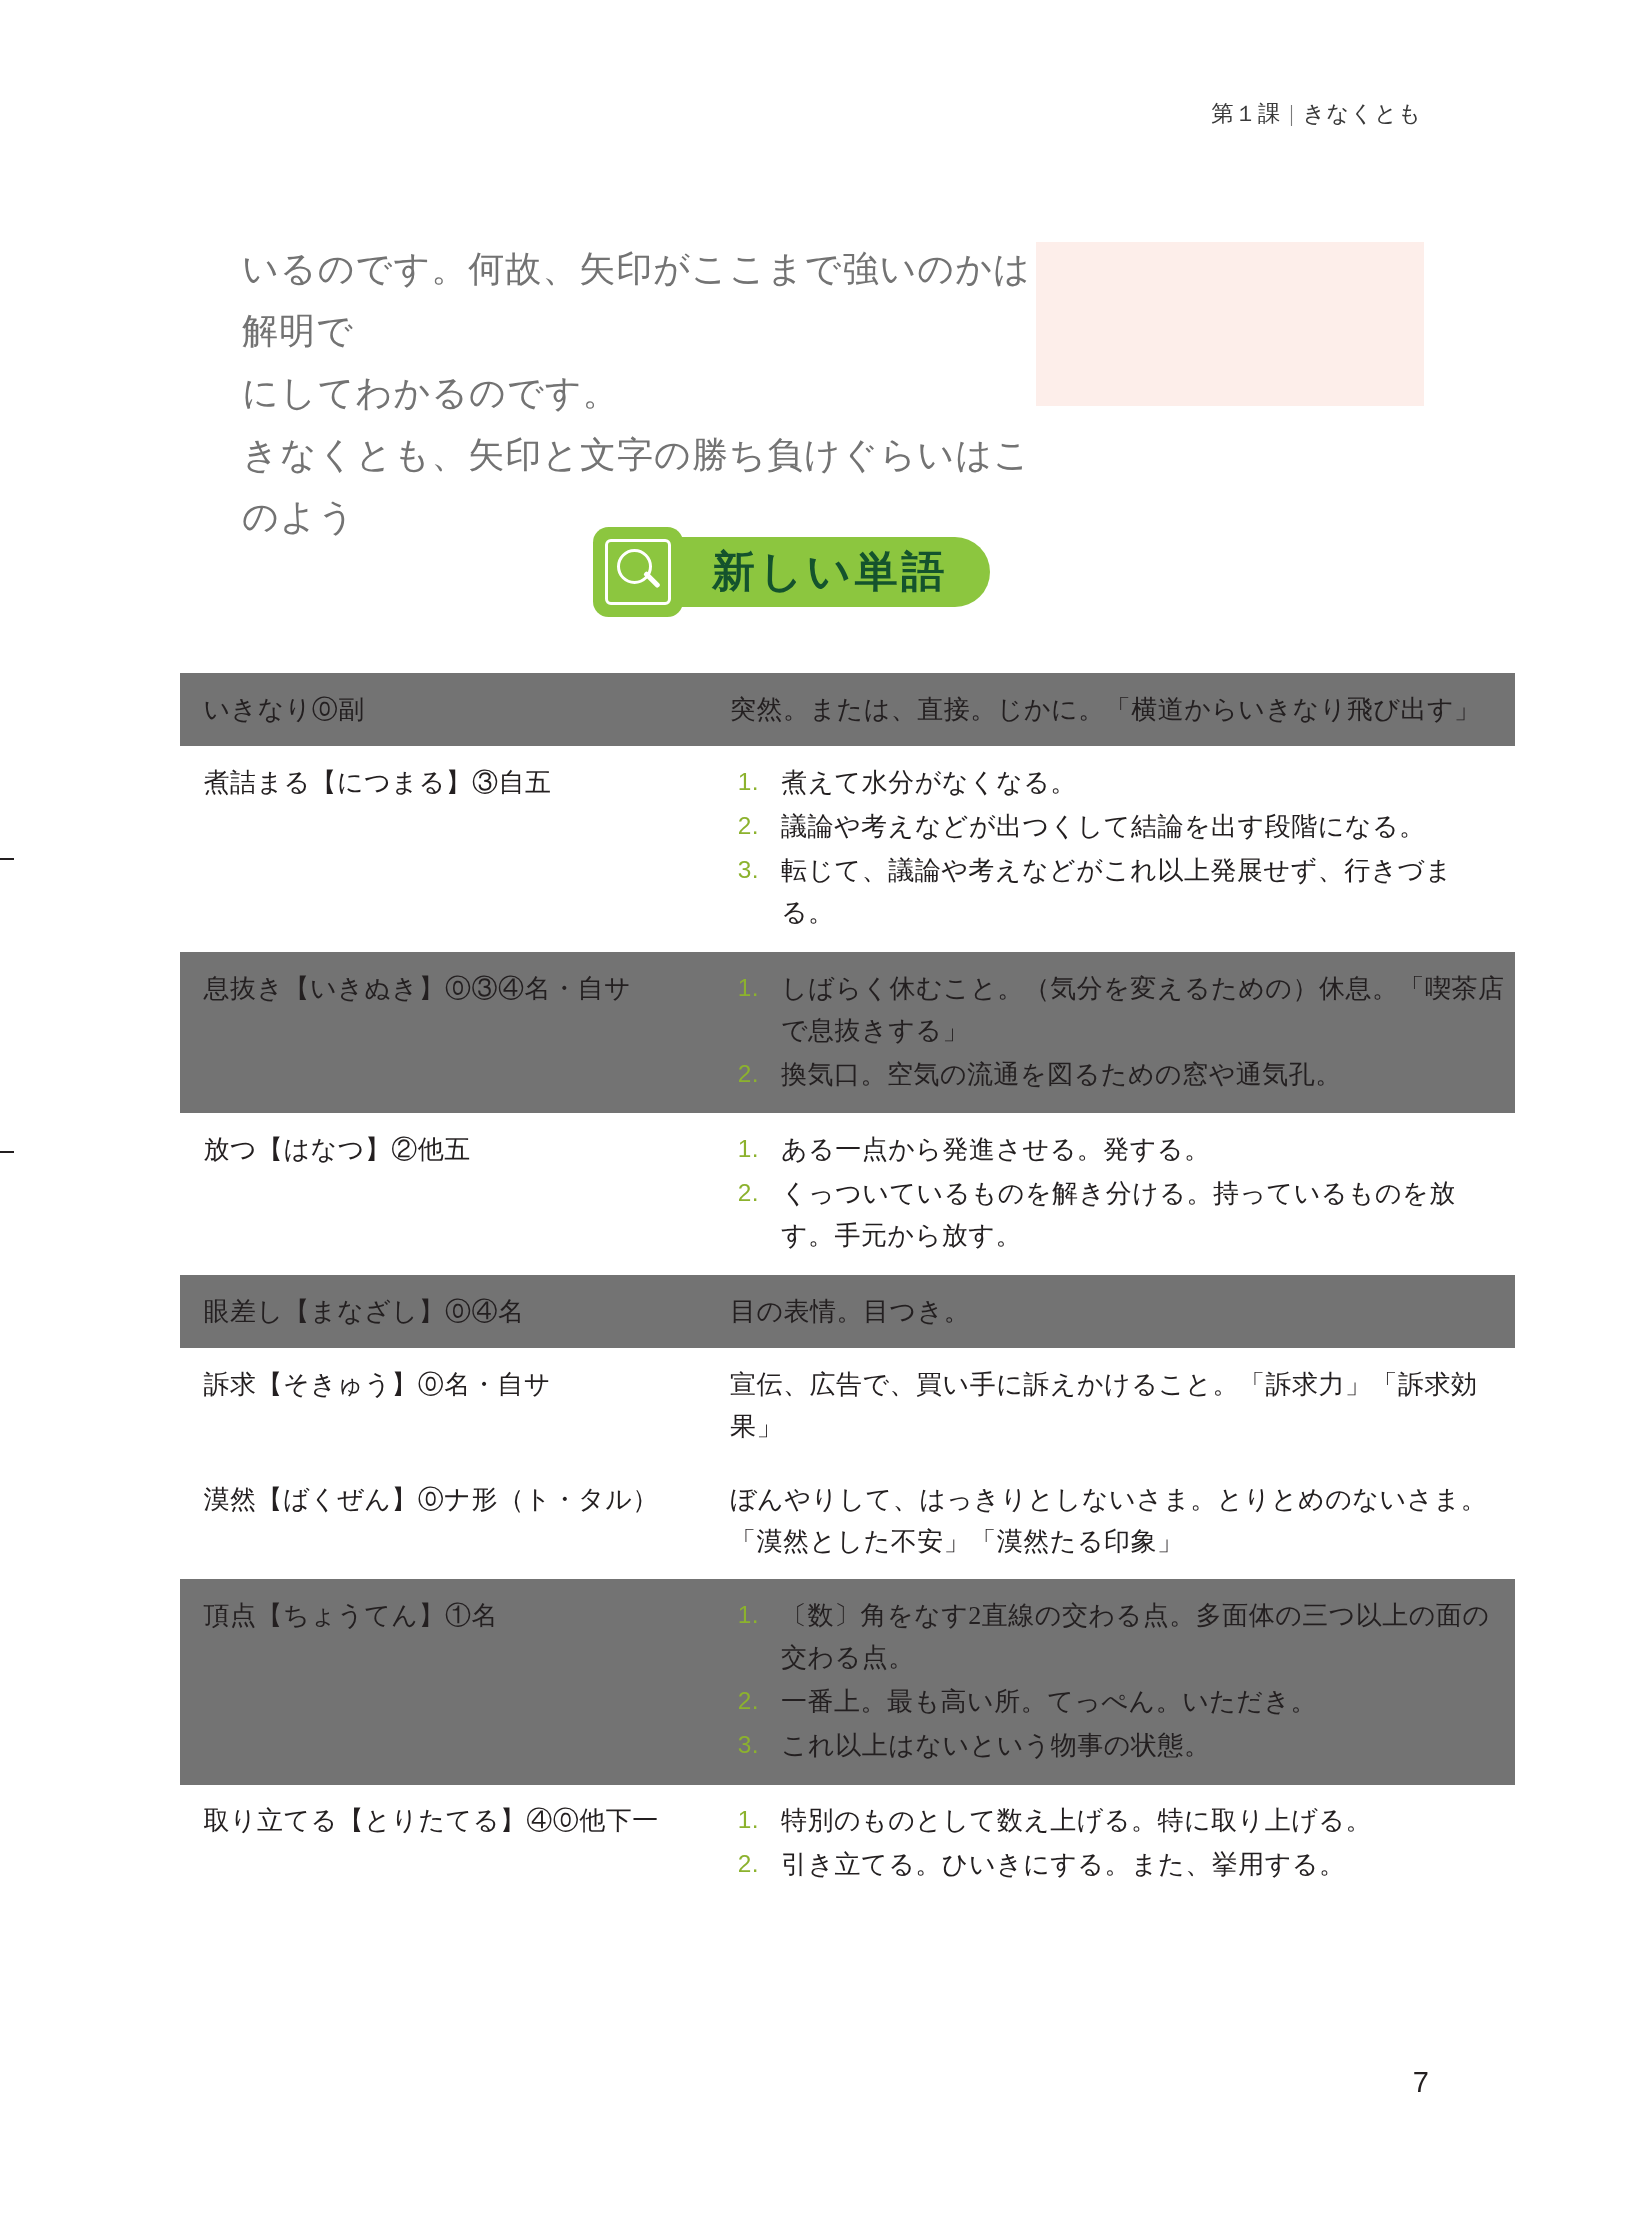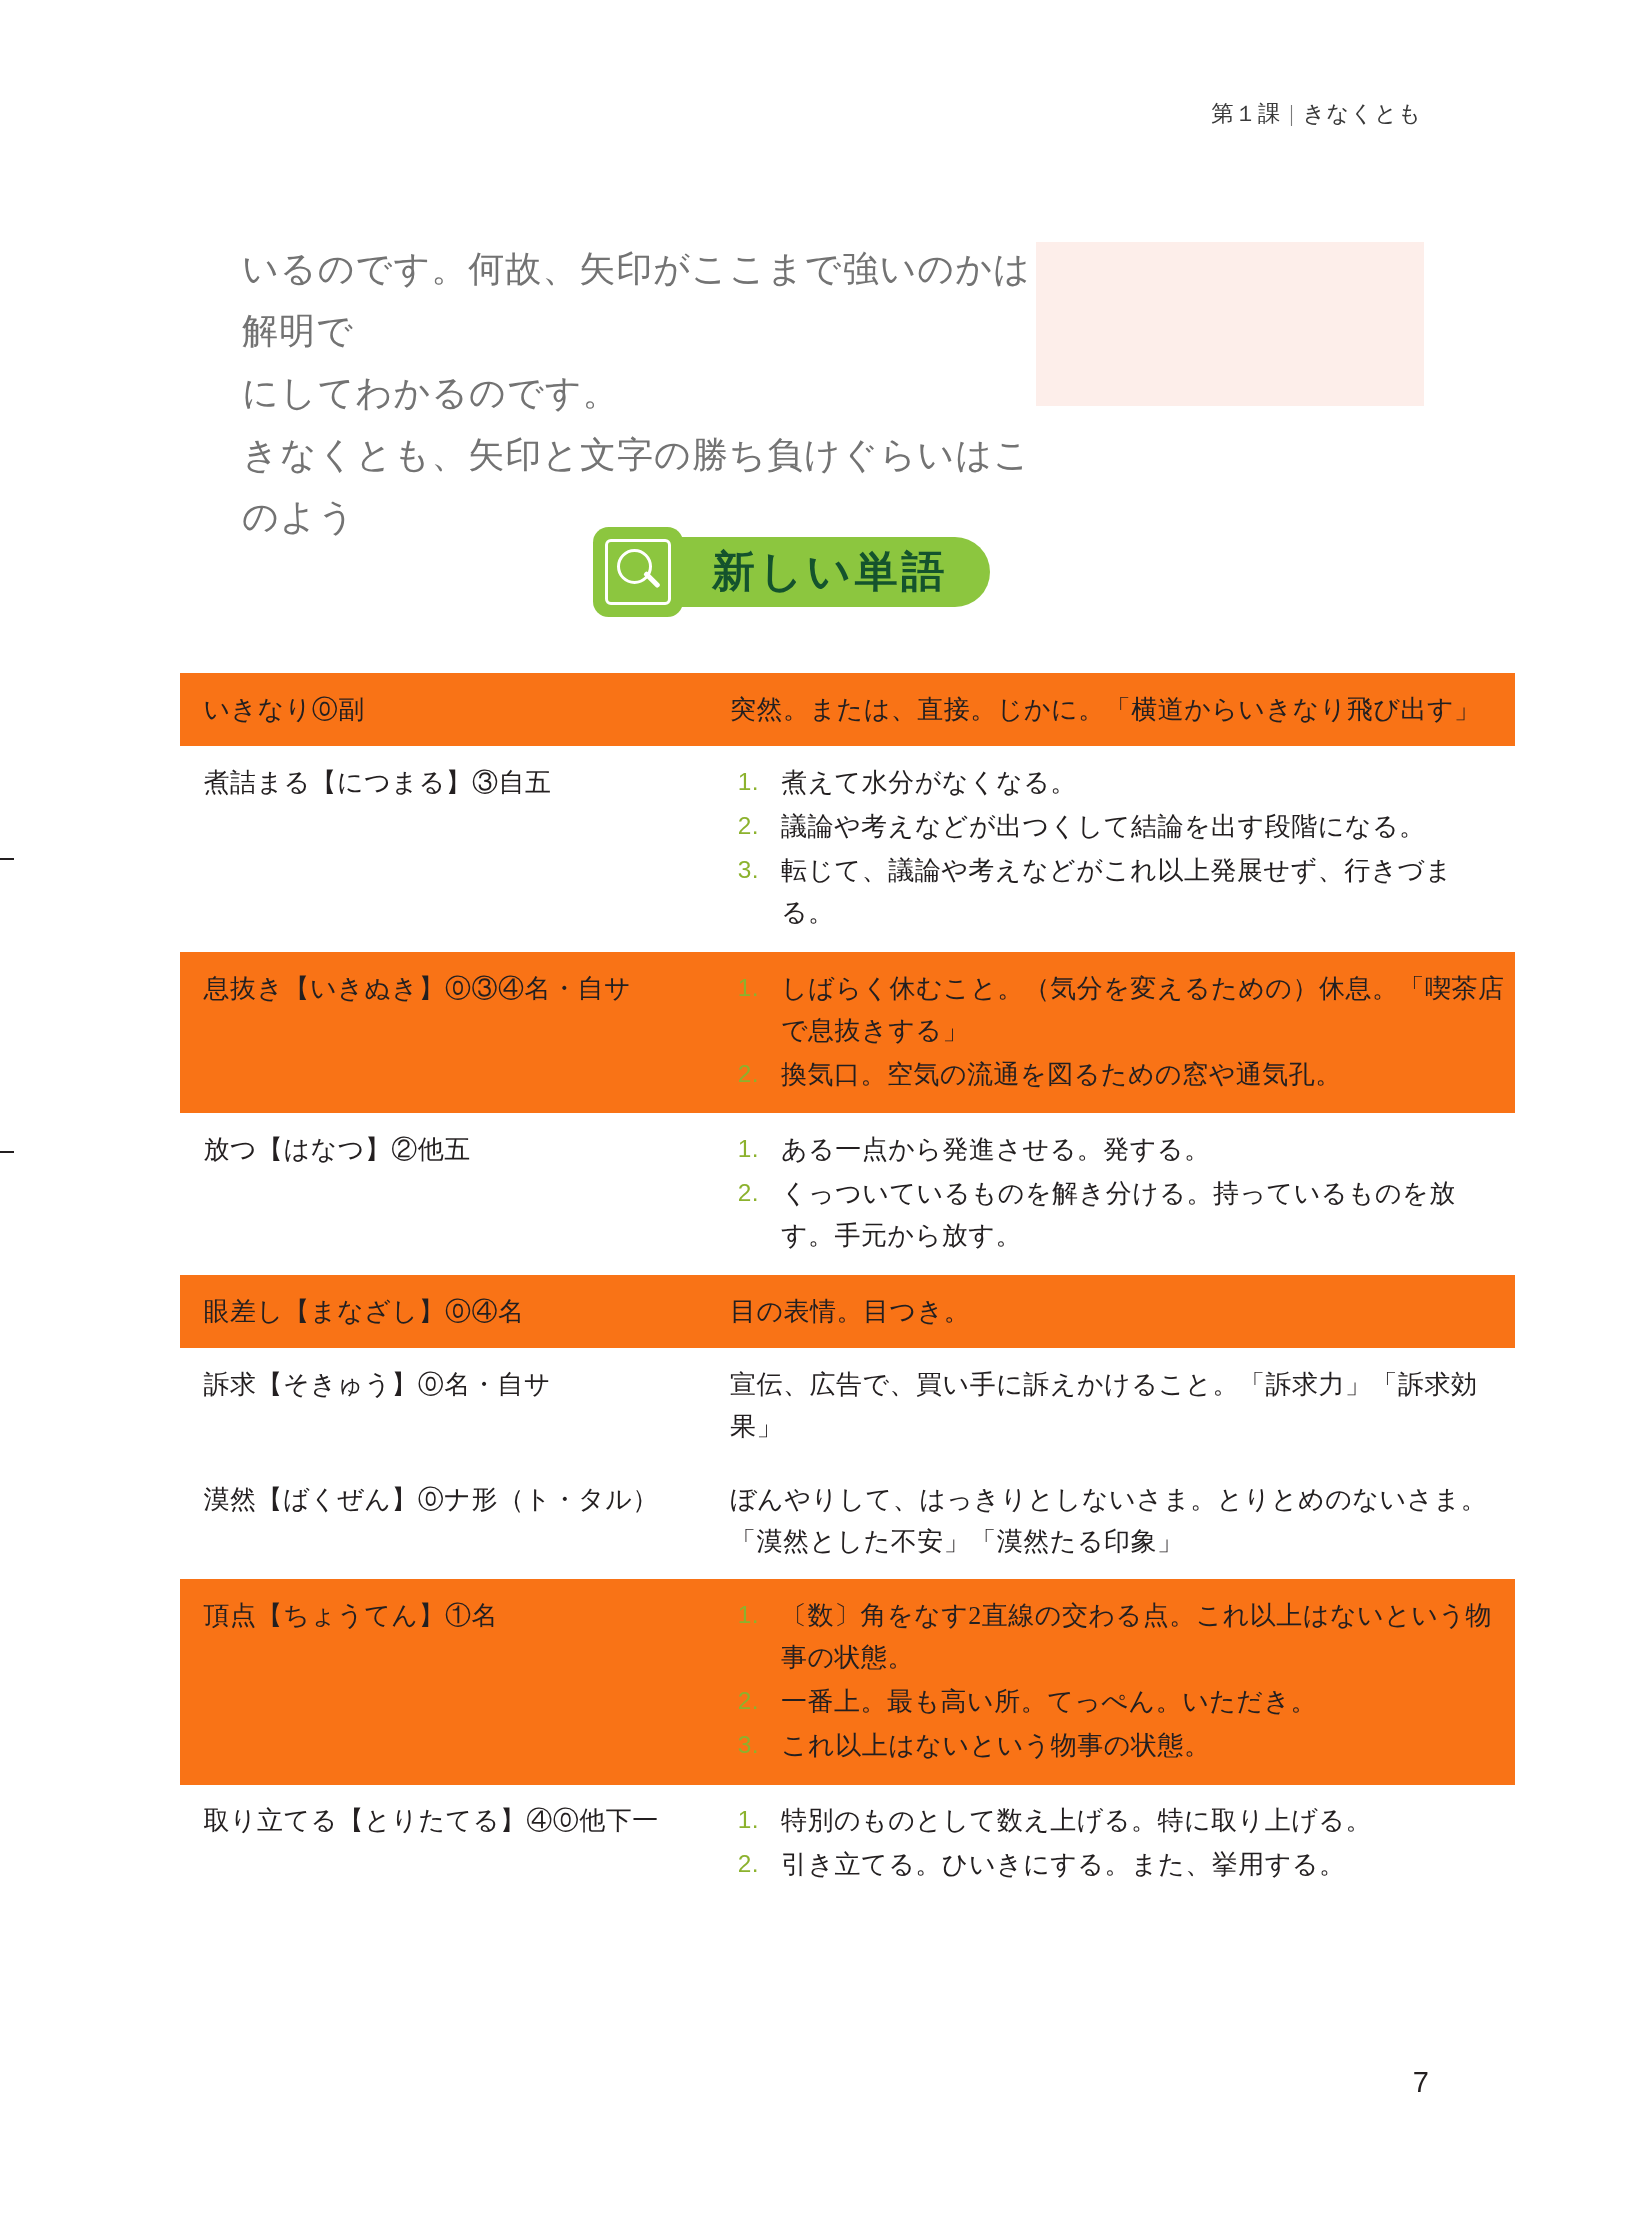--- a/index.html
+++ b/index.html
@@ -137,21 +137,21 @@
 
   
   .vocab {
     position: absolute;
     top: 673px;
     left: 180px;
     width: 1282px;
     border-collapse: collapse;
     table-layout: fixed;
   }
-  .vocab tr.shade td { background: #f97316; }
+  .vocab tr.shade td { background: #737373; }
   .vocab td {
     vertical-align: top;
     padding: 15.6px 9.8px 15.6px 23.4px;
     font-size: 26px;
     line-height: 1.62;
     letter-spacing: 0.5px;
   }
   .vocab td.term {
     width: 507px;
     white-space: nowrap;
@@ -284,21 +284,21 @@
         <td class="term">漠然【ばくぜん】⓪ナ形（ト・タル）</td>
         <td class="def">
           <span class="def-plain">ぼんやりして、はっきりとしないさま。とりとめのないさま。「漠然とした不安」「漠然たる印象」</span>
         </td>
       </tr>
 
       <tr class="shade">
         <td class="term">頂点【ちょうてん】①名</td>
         <td class="def">
           <ol class="senses">
-            <li>〔数〕角をなす2直線の交わる点。これ以上はないという物事の状態。</li>
+            <li>〔数〕角をなす2直線の交わる点。多面体の三つ以上の面の交わる点。</li>
             <li>一番上。最も高い所。てっぺん。いただき。</li>
             <li>これ以上はないという物事の状態。</li>
           </ol>
         </td>
       </tr>
 
       <tr>
         <td class="term">取り立てる【とりたてる】④⓪他下一</td>
         <td class="def">
           <ol class="senses">

